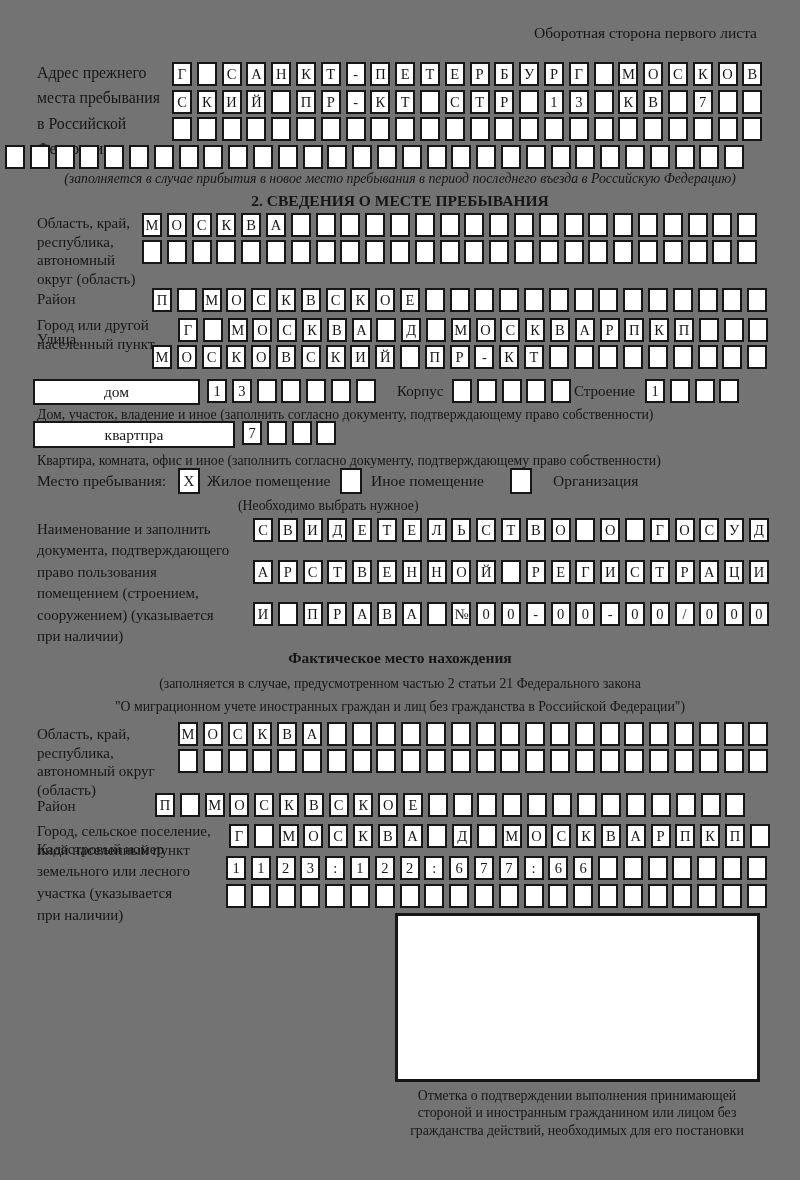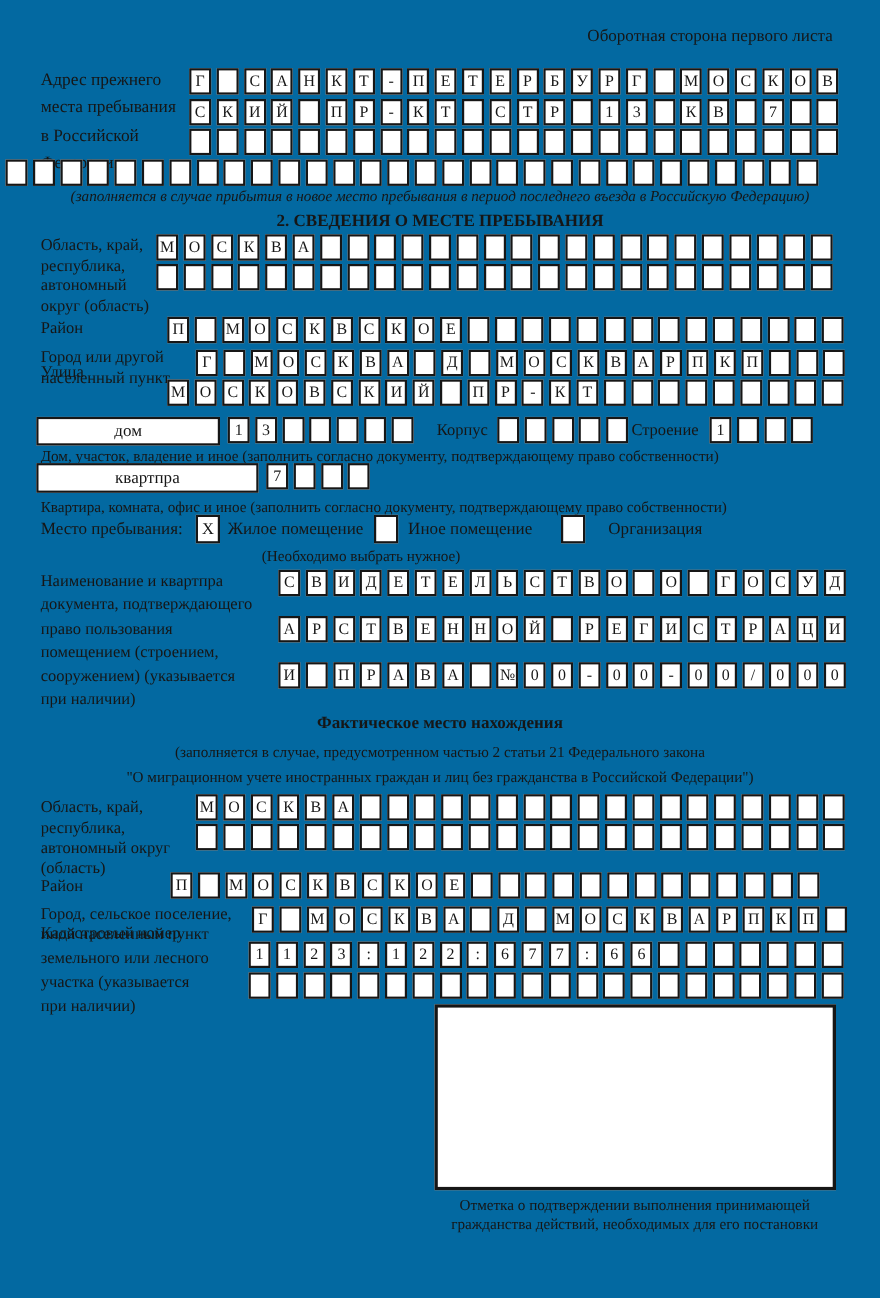--- a/index.html
+++ b/index.html
@@ -1,17 +1,17 @@
 <!DOCTYPE html>
 <html><head>
 <meta charset="utf-8">
 <style>
   html,body { margin:0; padding:0; background:#ffffff; }
   .page {
-    position:relative; width:800px; height:1180px; background:#0369a1;
+    position:relative; width:800px; height:1180px; background:#737373;
     font-family:"Liberation Serif", serif; color:#161616; overflow:hidden;
   }
   .abs { position:absolute; }
   .hdr-note { font-size:15.5px; }
   .lbl { font-size:15px; line-height:18.6px; }
   .lbl-lg { font-size:15.8px; line-height:25.4px; }
   .lbl-doc { font-size:15px; line-height:21.4px; }
   .lbl-cad { font-size:15px; line-height:22px; }
   .note { font-size:13.8px; line-height:17.2px; }
   .center { width:800px; left:0; text-align:center; }
@@ -90,21 +90,21 @@
   <div class="abs lbl" style="left:37px; top:472px; font-size:15.5px;">Место пребывания:</div>
   <span class="abs chk" style="left:178px; top:468px;">X</span>
   <div class="abs lbl" style="left:207px; top:472px; font-size:15.5px;">Жилое помещение</div>
   <span class="abs chk" style="left:340px; top:468px;"></span>
   <div class="abs lbl" style="left:371px; top:472px; font-size:15.5px;">Иное помещение</div>
   <span class="abs chk" style="left:510px; top:468px;"></span>
   <div class="abs lbl" style="left:553px; top:472px; font-size:15.5px;">Организация</div>
   <div class="abs note" style="left:238px; top:497px;">(Необходимо выбрать нужное)</div>
 
   <div class="abs lbl-doc" style="left:37px; top:519px; width:215px;">
-      <div>Наименование и квартпра</div>
+      <div>Наименование и заполнить</div>
       <div>документа, подтверждающего</div>
       <div>право пользования</div>
       <div>помещением (строением,</div>
       <div>сооружением) (указывается</div>
       <div>при наличии)</div>
     </div>
   <div class="abs grid" style="left:253px; top:518px;"><span class="cb">С</span><span class="cb">В</span><span class="cb">И</span><span class="cb">Д</span><span class="cb">Е</span><span class="cb">Т</span><span class="cb">Е</span><span class="cb">Л</span><span class="cb">Ь</span><span class="cb">С</span><span class="cb">Т</span><span class="cb">В</span><span class="cb">О</span><span class="cb"></span><span class="cb">О</span><span class="cb"></span><span class="cb">Г</span><span class="cb">О</span><span class="cb">С</span><span class="cb">У</span><span class="cb">Д</span></div>
   <div class="abs grid" style="left:253px; top:560px;"><span class="cb">А</span><span class="cb">Р</span><span class="cb">С</span><span class="cb">Т</span><span class="cb">В</span><span class="cb">Е</span><span class="cb">Н</span><span class="cb">Н</span><span class="cb">О</span><span class="cb">Й</span><span class="cb"></span><span class="cb">Р</span><span class="cb">Е</span><span class="cb">Г</span><span class="cb">И</span><span class="cb">С</span><span class="cb">Т</span><span class="cb">Р</span><span class="cb">А</span><span class="cb">Ц</span><span class="cb">И</span></div>
   <div class="abs grid" style="left:253px; top:602px;"><span class="cb">И</span><span class="cb"></span><span class="cb">П</span><span class="cb">Р</span><span class="cb">А</span><span class="cb">В</span><span class="cb">А</span><span class="cb"></span><span class="cb">№</span><span class="cb">0</span><span class="cb">0</span><span class="cb">-</span><span class="cb">0</span><span class="cb">0</span><span class="cb">-</span><span class="cb">0</span><span class="cb">0</span><span class="cb">/</span><span class="cb">0</span><span class="cb">0</span><span class="cb">0</span></div>
 
@@ -135,16 +135,17 @@
       <div>земельного или лесного</div>
       <div>участка (указывается</div>
       <div>при наличии)</div>
     </div>
   <div class="abs grid" style="left:226px; top:856px;"><span class="cb">1</span><span class="cb">1</span><span class="cb">2</span><span class="cb">3</span><span class="cb">:</span><span class="cb">1</span><span class="cb">2</span><span class="cb">2</span><span class="cb">:</span><span class="cb">6</span><span class="cb">7</span><span class="cb">7</span><span class="cb">:</span><span class="cb">6</span><span class="cb">6</span><span class="cb"></span><span class="cb"></span><span class="cb"></span><span class="cb"></span><span class="cb"></span><span class="cb"></span><span class="cb"></span></div>
   <div class="abs grid" style="left:226px; top:884px;"><span class="cb"></span><span class="cb"></span><span class="cb"></span><span class="cb"></span><span class="cb"></span><span class="cb"></span><span class="cb"></span><span class="cb"></span><span class="cb"></span><span class="cb"></span><span class="cb"></span><span class="cb"></span><span class="cb"></span><span class="cb"></span><span class="cb"></span><span class="cb"></span><span class="cb"></span><span class="cb"></span><span class="cb"></span><span class="cb"></span><span class="cb"></span><span class="cb"></span></div>
 
   <div class="abs stamp" style="left:395px; top:913px; width:365px; height:169px;"></div>
   <div class="abs cap" style="left:378px; top:1087px; width:398px;font-family:Liberation Serif, serif;">
       <div>Отметка о подтверждении выполнения принимающей</div>
+      <div>стороной и иностранным гражданином или лицом без</div>
       <div>гражданства действий, необходимых для его постановки</div>
     </div>
 
 </div>
 
 </body></html>

